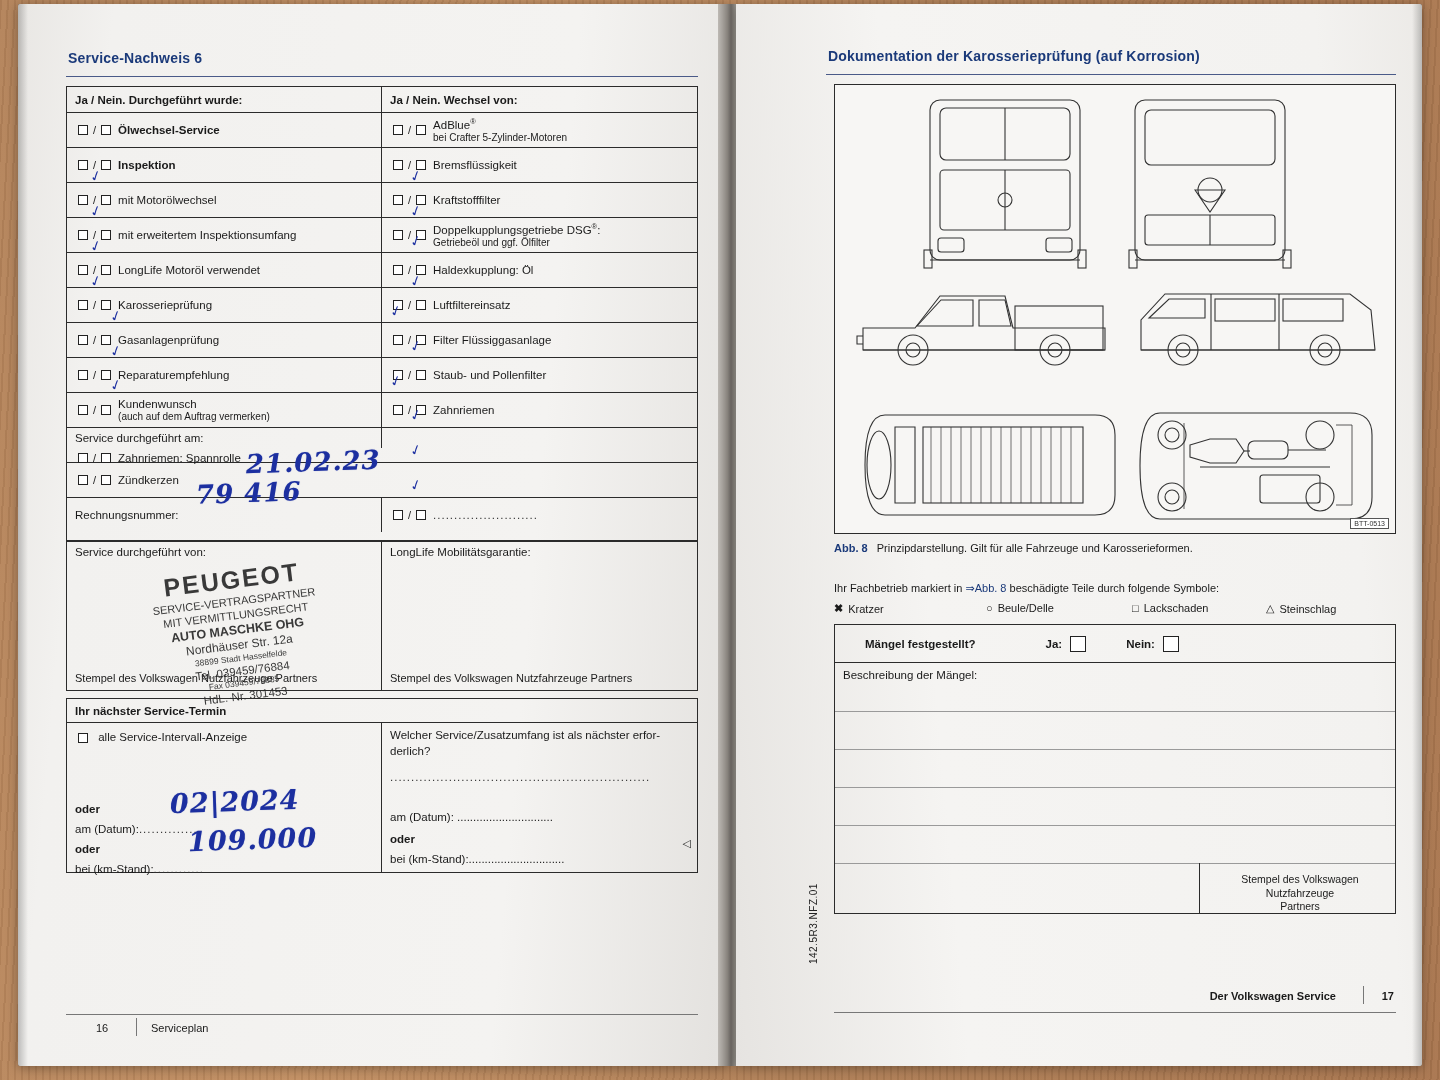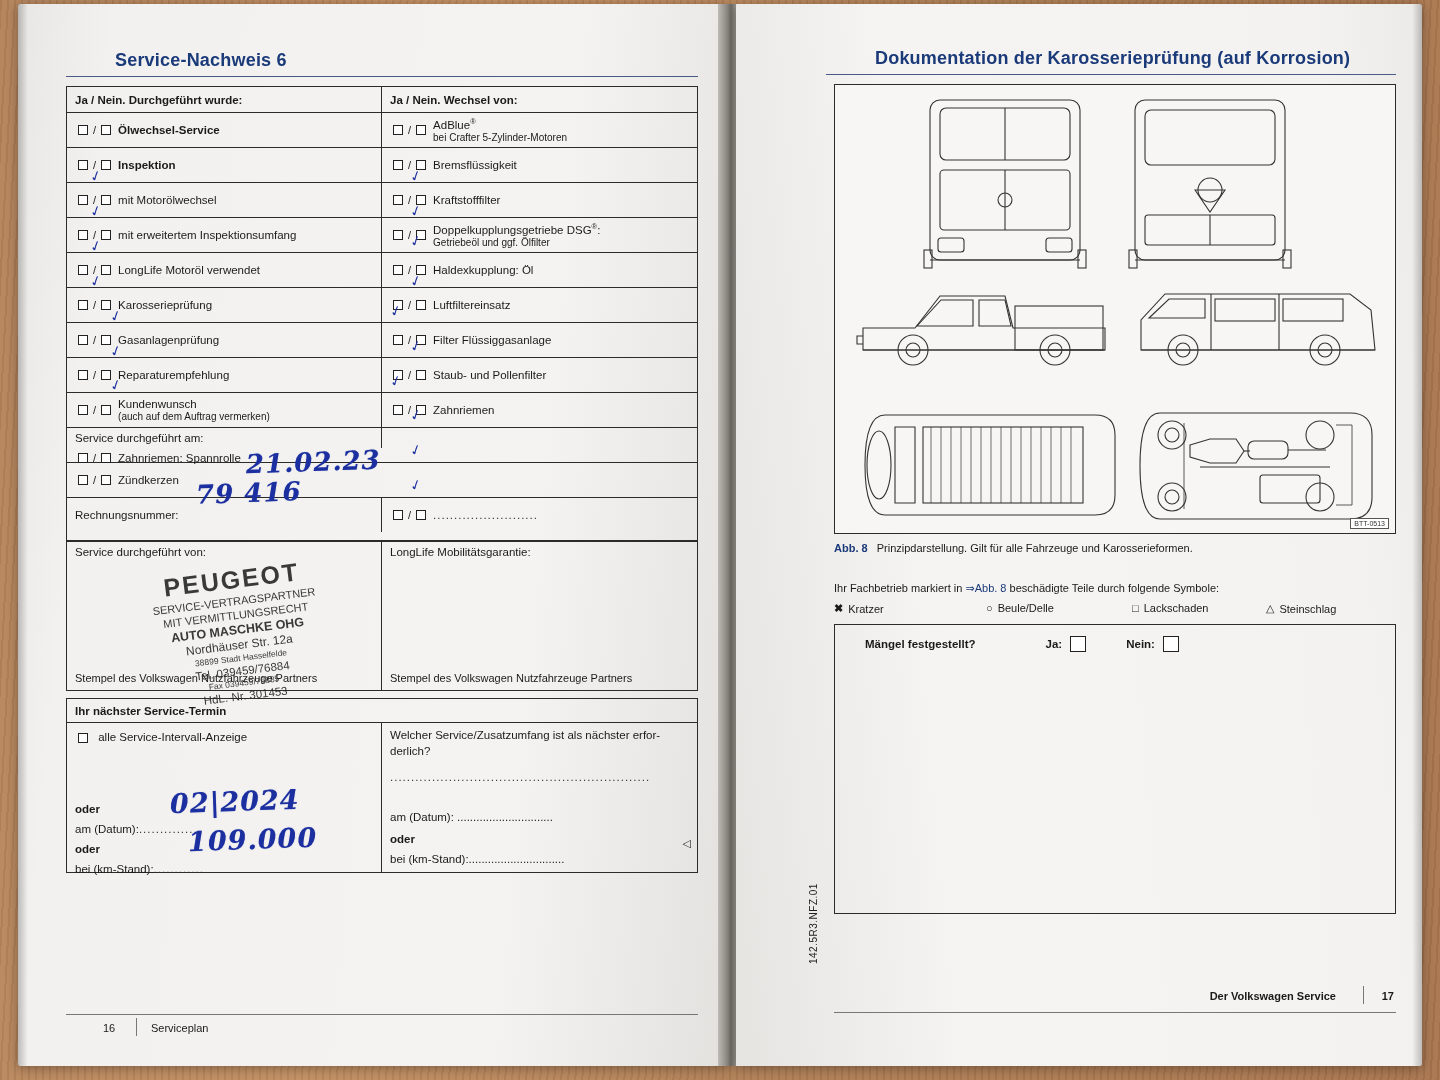--- a/index.html
+++ b/index.html
@@ -22,21 +22,21 @@
      box-shadow:0 2px 12px rgba(0,0,0,.35);}
   .page.right{left:718px;width:686px;border-radius:0 2px 2px 0;
      background:linear-gradient(265deg,#eceae7 0%,#f3f2f0 14%,#f5f4f2 70%,#e6e4e1 100%);
      box-shadow:0 2px 12px rgba(0,0,0,.35);}
   .gutter{position:absolute;left:700px;top:0;width:26px;height:100%;
      background:linear-gradient(90deg,#bdb9b4 0%,#8d8882 35%,#6f6a65 50%,#949089 65%,#d6d3cf 100%);}
   .edge-shadow-l{position:absolute;left:0;top:0;width:10px;height:100%;background:linear-gradient(90deg,rgba(0,0,0,.22),transparent);}
   .edge-shadow-r{position:absolute;right:0;top:0;width:10px;height:100%;background:linear-gradient(270deg,rgba(0,0,0,.22),transparent);}
 
   
-  .page-head{position:absolute;font-size:18px;font-weight:bold;color:#1b3a7a;letter-spacing:.2px;margin-left:47px;}
+  .page-head{position:absolute;font-size:14px;font-weight:bold;color:#1b3a7a;letter-spacing:.2px;}
   .head-rule{position:absolute;height:1px;background:#4a5a88;}
 
   
   .tbl{position:absolute;border:1px solid #2b2b2b;box-sizing:border-box;}
   .tbl .row{display:flex;border-bottom:1px solid #2b2b2b;box-sizing:border-box;}
   .tbl .row:last-child{border-bottom:none;}
   .cell{box-sizing:border-box;padding:4px 8px;font-size:11.5px;color:#1a1a1a;display:flex;align-items:center;}
   .cell.left{width:50%;border-right:1px solid #2b2b2b;}
   .cell.right{width:50%;}
   .hdr{font-weight:bold;font-size:11.5px;}
@@ -351,21 +351,21 @@
     <div class="tick" style="left:392px;top:229px;">✓</div>
     <div class="tick" style="left:392px;top:269px;">✓</div>
     <div class="tick" style="left:372px;top:299px;">✓</div>
     <div class="tick" style="left:392px;top:334px;">✓</div>
     <div class="tick" style="left:372px;top:369px;">✓</div>
     <div class="tick" style="left:392px;top:403px;">✓</div>
     <div class="tick" style="left:392px;top:438px;">✓</div>
     <div class="tick" style="left:392px;top:473px;">✓</div>
 
     <div class="footrule" style="left:48px;top:1010px;width:632px;background:#777;"></div>
-    <div class="foot" style="left:85px;top:1018px;">16</div>
+    <div class="foot" style="left:78px;top:1018px;">16</div>
     <div class="foot" style="left:133px;top:1018px;">Serviceplan</div>
     <div class="vline" style="left:118px;top:1014px;height:18px;background:#777;"></div>
   </div>
 
   <div class="gutter"></div>
 
   <div class="page right">
     <div class="edge-shadow-r"></div>
 
     <div class="page-head" style="left:92px;top:44px;">Dokumentation der Karosserieprüfung (auf Korrosion)</div>
@@ -505,20 +505,35 @@
     <div class="tbl" style="left:98px;top:620px;width:562px;height:290px;">
       <div class="row" style="height:38px;">
         <div class="cell" style="width:100%;justify-content:flex-start;gap:0;">
           <span class="hdr" style="margin-left:22px;">Mängel festgestellt?</span>
           <span class="hdr" style="margin-left:70px;">Ja:</span>
           <span style="display:inline-block;width:14px;height:14px;border:1px solid #222;background:#fff;margin-left:8px;"></span>
           <span class="hdr" style="margin-left:40px;">Nein:</span>
           <span style="display:inline-block;width:14px;height:14px;border:1px solid #222;background:#fff;margin-left:8px;"></span>
         </div>
       </div>
+      <div class="row" style="height:251px;">
+        <div class="cell" style="width:100%;align-items:flex-start;position:relative;">
+          <span style="position:absolute;left:8px;top:6px;">Beschreibung der Mängel:</span>
+          <span class="hl" style="left:0;top:48px;width:100%;"></span>
+          <span class="hl" style="left:0;top:86px;width:100%;"></span>
+          <span class="hl" style="left:0;top:124px;width:100%;"></span>
+          <span class="hl" style="left:0;top:162px;width:100%;"></span>
+          <span class="hl" style="left:0;top:200px;width:100%;"></span>
+          <span class="vline" style="left:364px;top:200px;height:51px;"></span>
+          <span style="position:absolute;left:372px;top:210px;font-size:10.5px;text-align:center;width:186px;line-height:1.3;">
+            <span>Stempel des Volkswagen Nutzfahrzeuge</span><br>
+            <span>Partners</span>
+          </span>
+        </div>
+      </div>
     </div>
 
     <div class="sidecode" style="left:72px;top:960px;">142.5R3.NFZ.01</div>
 
     <div class="footrule" style="left:98px;top:1008px;width:562px;background:#777;"></div>
     <div class="foot" style="right:86px;top:986px;font-weight:bold;">Der Volkswagen Service</div>
     <div class="foot" style="right:28px;top:986px;font-weight:bold;">17</div>
     <div class="vline" style="right:58px;top:982px;height:18px;background:#777;"></div>
   </div>
 

